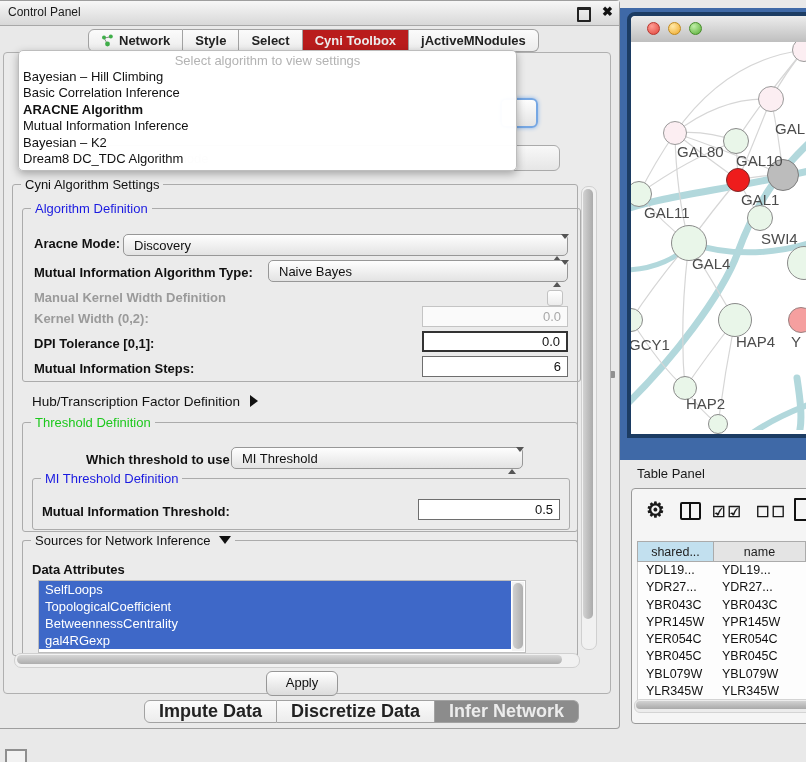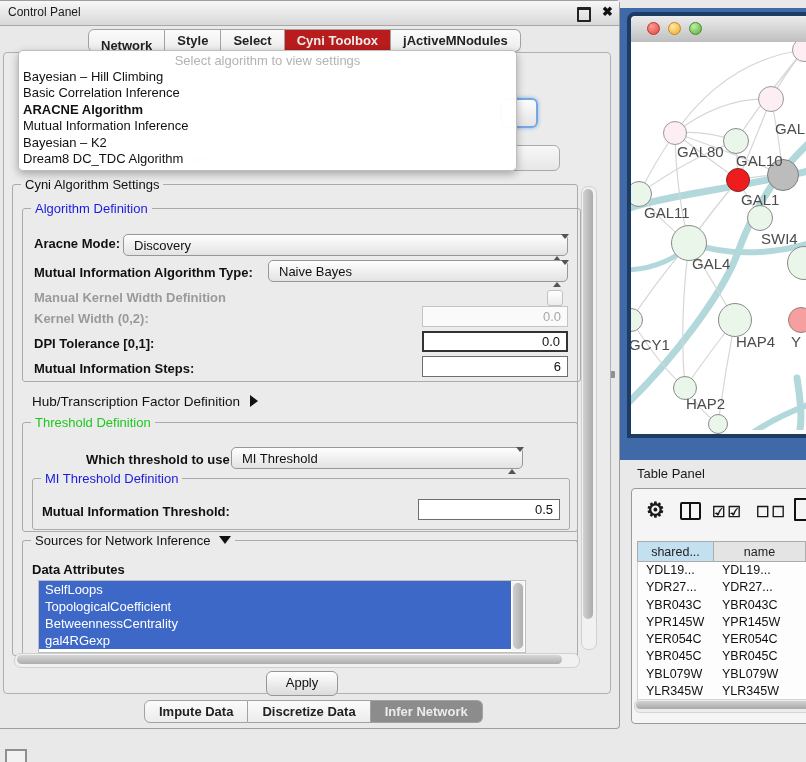--- a/index.html
+++ b/index.html
@@ -13,21 +13,21 @@
       background:linear-gradient(#f7f7f7,#d8d8d8);border-bottom:1px solid #a8a8a8;}
   .cp-title{position:absolute;left:8px;top:4px;font-size:12px;color:#1a1a1a;}
   .win-float{position:absolute;right:28px;top:6px;width:10px;height:10px;border:2px solid #222;border-top-width:3px;border-radius:1px;}
   .win-close{position:absolute;right:6px;top:3px;font-size:13px;font-weight:bold;color:#111;}
 
   
   .cp-tabs{position:absolute;left:88px;top:28px;display:flex;}
   .tab{height:21px;line-height:21px;padding:0 12px;font-size:13px;font-weight:600;color:#222;
        background:linear-gradient(#fbfbfb,#ececec);border:1px solid #a2a2a2;border-left:none;
        display:flex;align-items:center;gap:5px;}
-  .tab:first-child{border-left:1px solid #a2a2a2;border-radius:6px 0 0 6px;flex-direction:column;}
+  .tab:first-child{border-left:1px solid #a2a2a2;border-radius:6px 0 0 6px;}
   .tab:last-child{border-radius:0 6px 6px 0;}
   .tab.sel{background:#b91c1c;color:#ececec;}
 
   .cp-content{position:absolute;left:3px;top:51px;width:606px;height:640px;background:#ebebeb;
       border:1px solid #b0b0b0;border-radius:4px;z-index:1;}
 
   
   .popup{position:absolute;left:18px;top:49px;width:497px;height:117px;z-index:6;
       background:rgba(255,255,255,0.98);border:1px solid #bdbdbd;border-radius:5px;
       box-shadow:0 3px 8px rgba(0,0,0,0.3);padding-top:2px;}
@@ -81,21 +81,21 @@
 
   .vscroll{position:absolute;left:583px;top:184px;width:14px;height:462px;background:#f1f1f1;border:1px solid #d0d0d0;border-radius:7px;}
   .vthumb{position:absolute;left:1px;top:2px;width:10px;height:430px;border-radius:6px;background:linear-gradient(90deg,#d2d2d2,#ababab);}
   .hscroll{position:absolute;left:16px;top:649px;width:564px;height:13px;background:#f1f1f1;border:1px solid #d0d0d0;border-radius:7px;}
   .hthumb{position:absolute;left:2px;top:1px;width:545px;height:9px;border-radius:5px;background:linear-gradient(#d6d6d6,#aeaeae);}
 
   .apply-btn{position:absolute;left:268px;top:669px;width:70px;height:23px;border:1px solid #979797;border-radius:6px;
       background:linear-gradient(#fff,#dcdcdc);font-size:13px;color:#111;text-align:center;line-height:22px;z-index:2;}
 
   .bottom-tabs{position:absolute;left:144px;top:699px;display:flex;}
-  .btab{height:21px;line-height:21px;padding:0 14px;font-size:13px;font-weight:600;color:#222;
+  .btab{height:21px;line-height:21px;padding:0 14px;font-size:18px;font-weight:600;color:#222;
       background:linear-gradient(#fbfbfb,#ececec);border:1px solid #a2a2a2;border-left:none;}
   .btab:first-child{border-left:1px solid #a2a2a2;border-radius:6px 0 0 6px;}
   .btab:last-child{border-radius:0 6px 6px 0;}
   .btab.sel{background:#8c8c8c;color:#ececec;}
 
   
   .desktop{position:absolute;left:620px;top:8px;width:186px;height:452px;background:#3f69a7;overflow:hidden;}
   .netwin{position:absolute;left:7px;top:4px;width:200px;height:426px;border:4px solid #1c3c63;border-radius:8px 8px 0 0;background:#fff;box-sizing:border-box;}
   .net-titlebar{position:absolute;left:0;top:0;right:0;height:26px;background:linear-gradient(#ececec,#bfbfbf);
       border-bottom:1px solid #8f8f8f;border-radius:5px 5px 0 0;}

